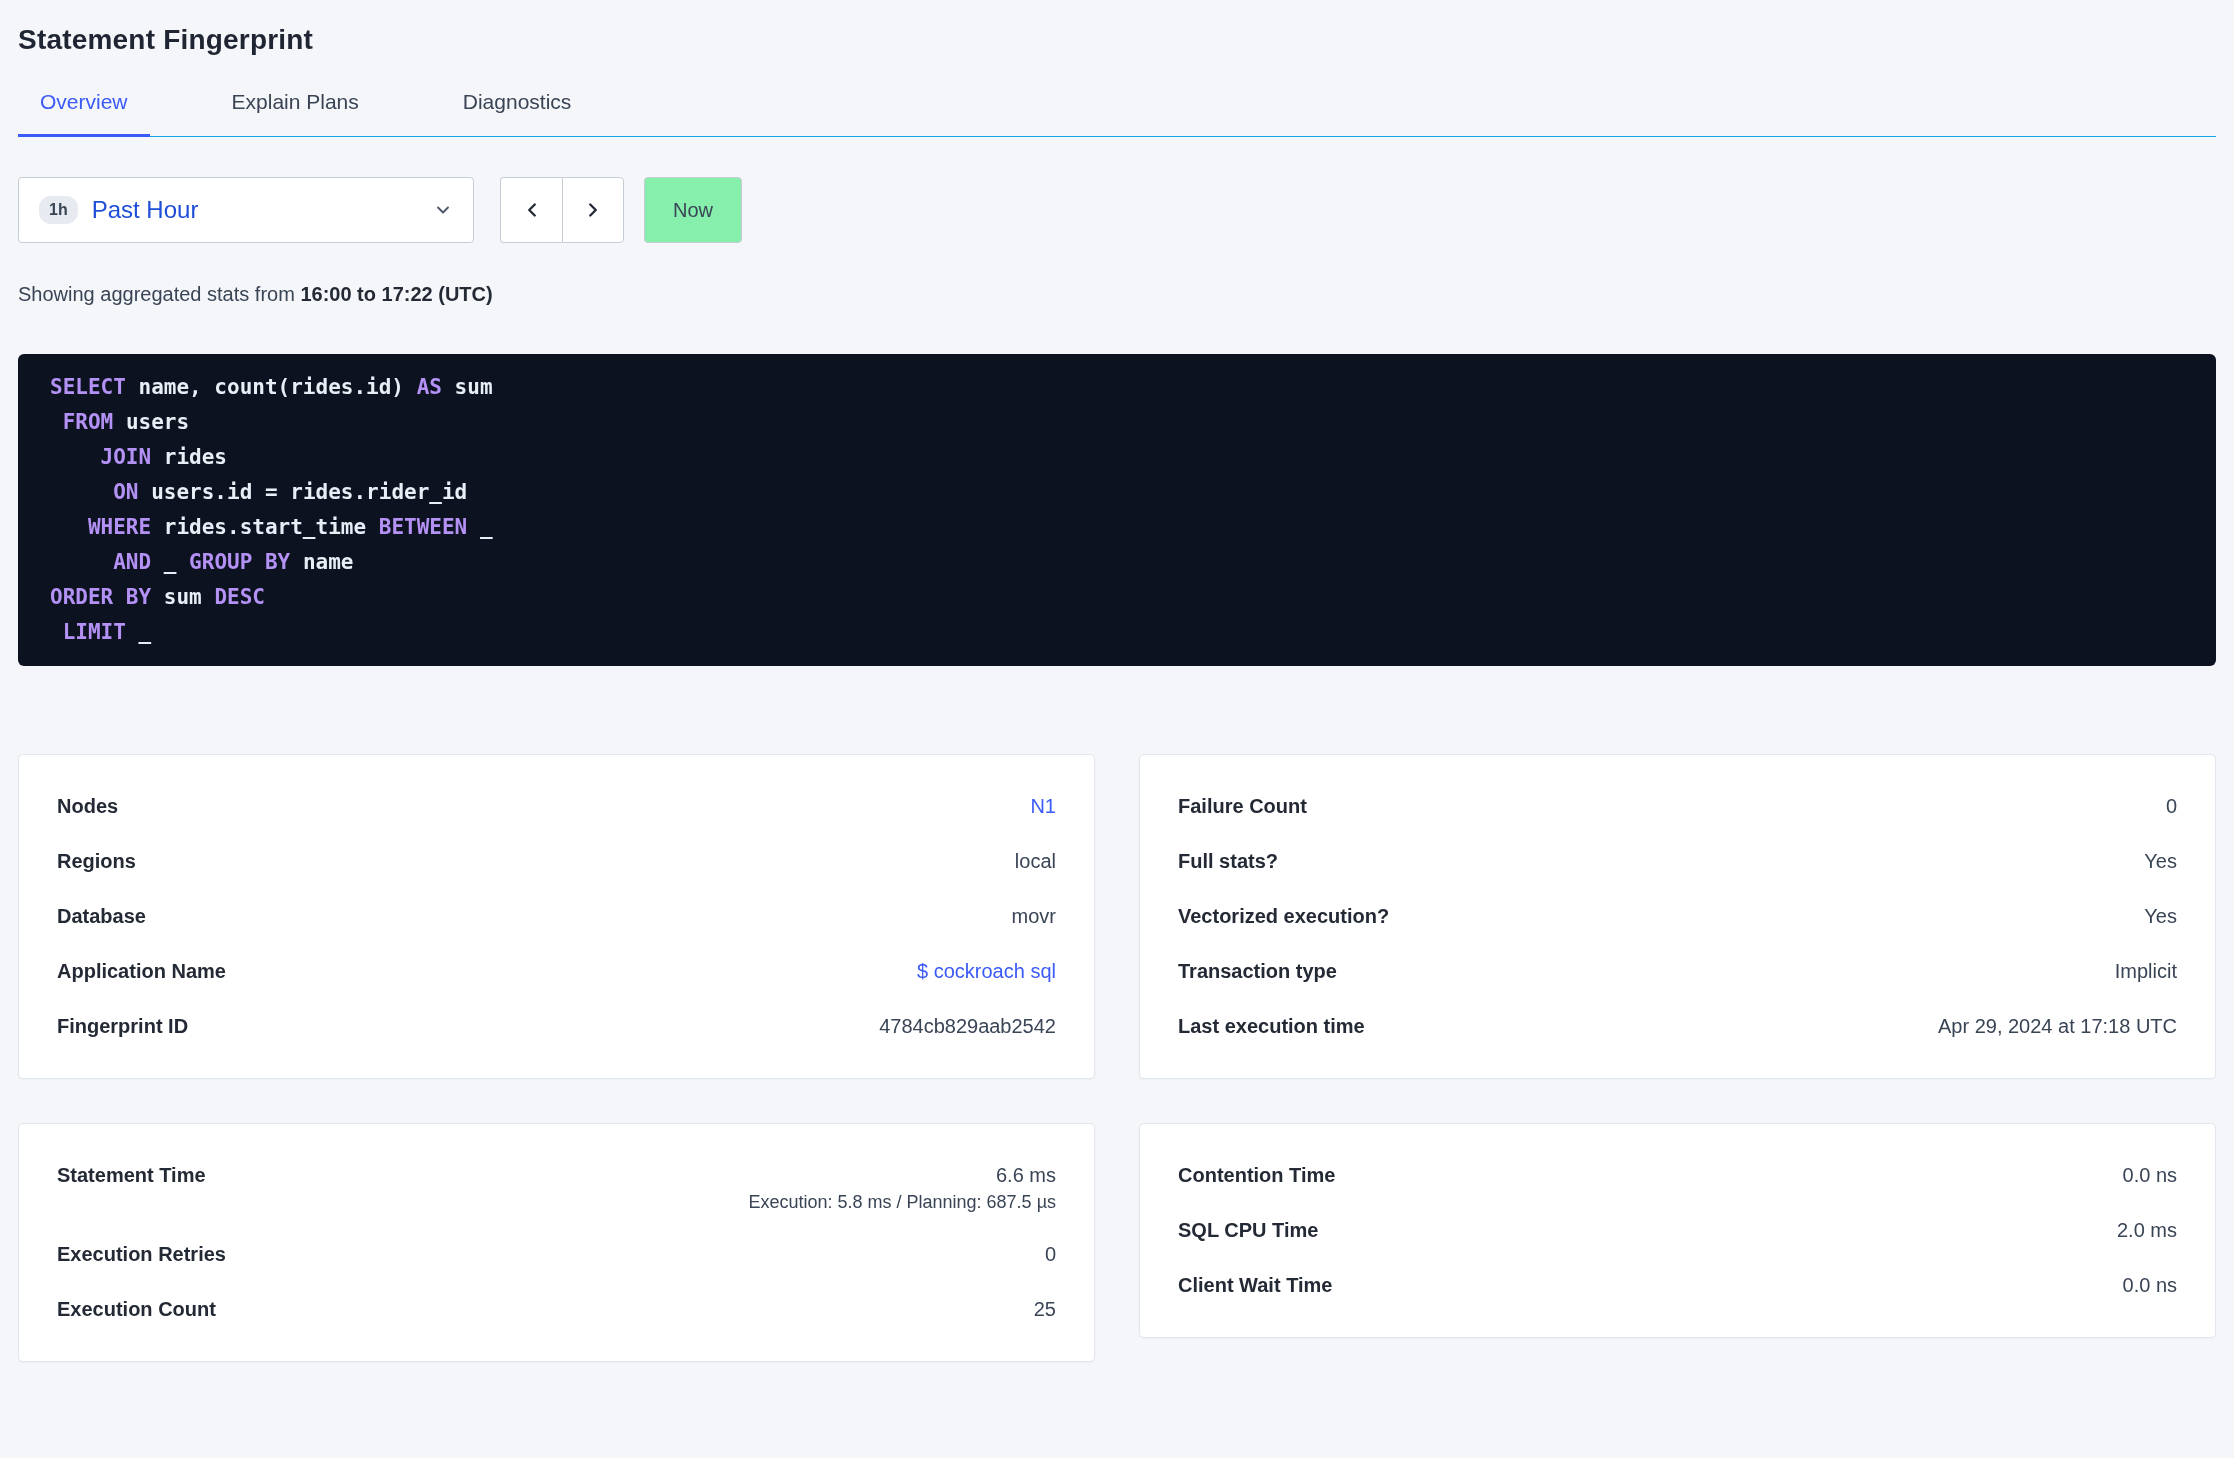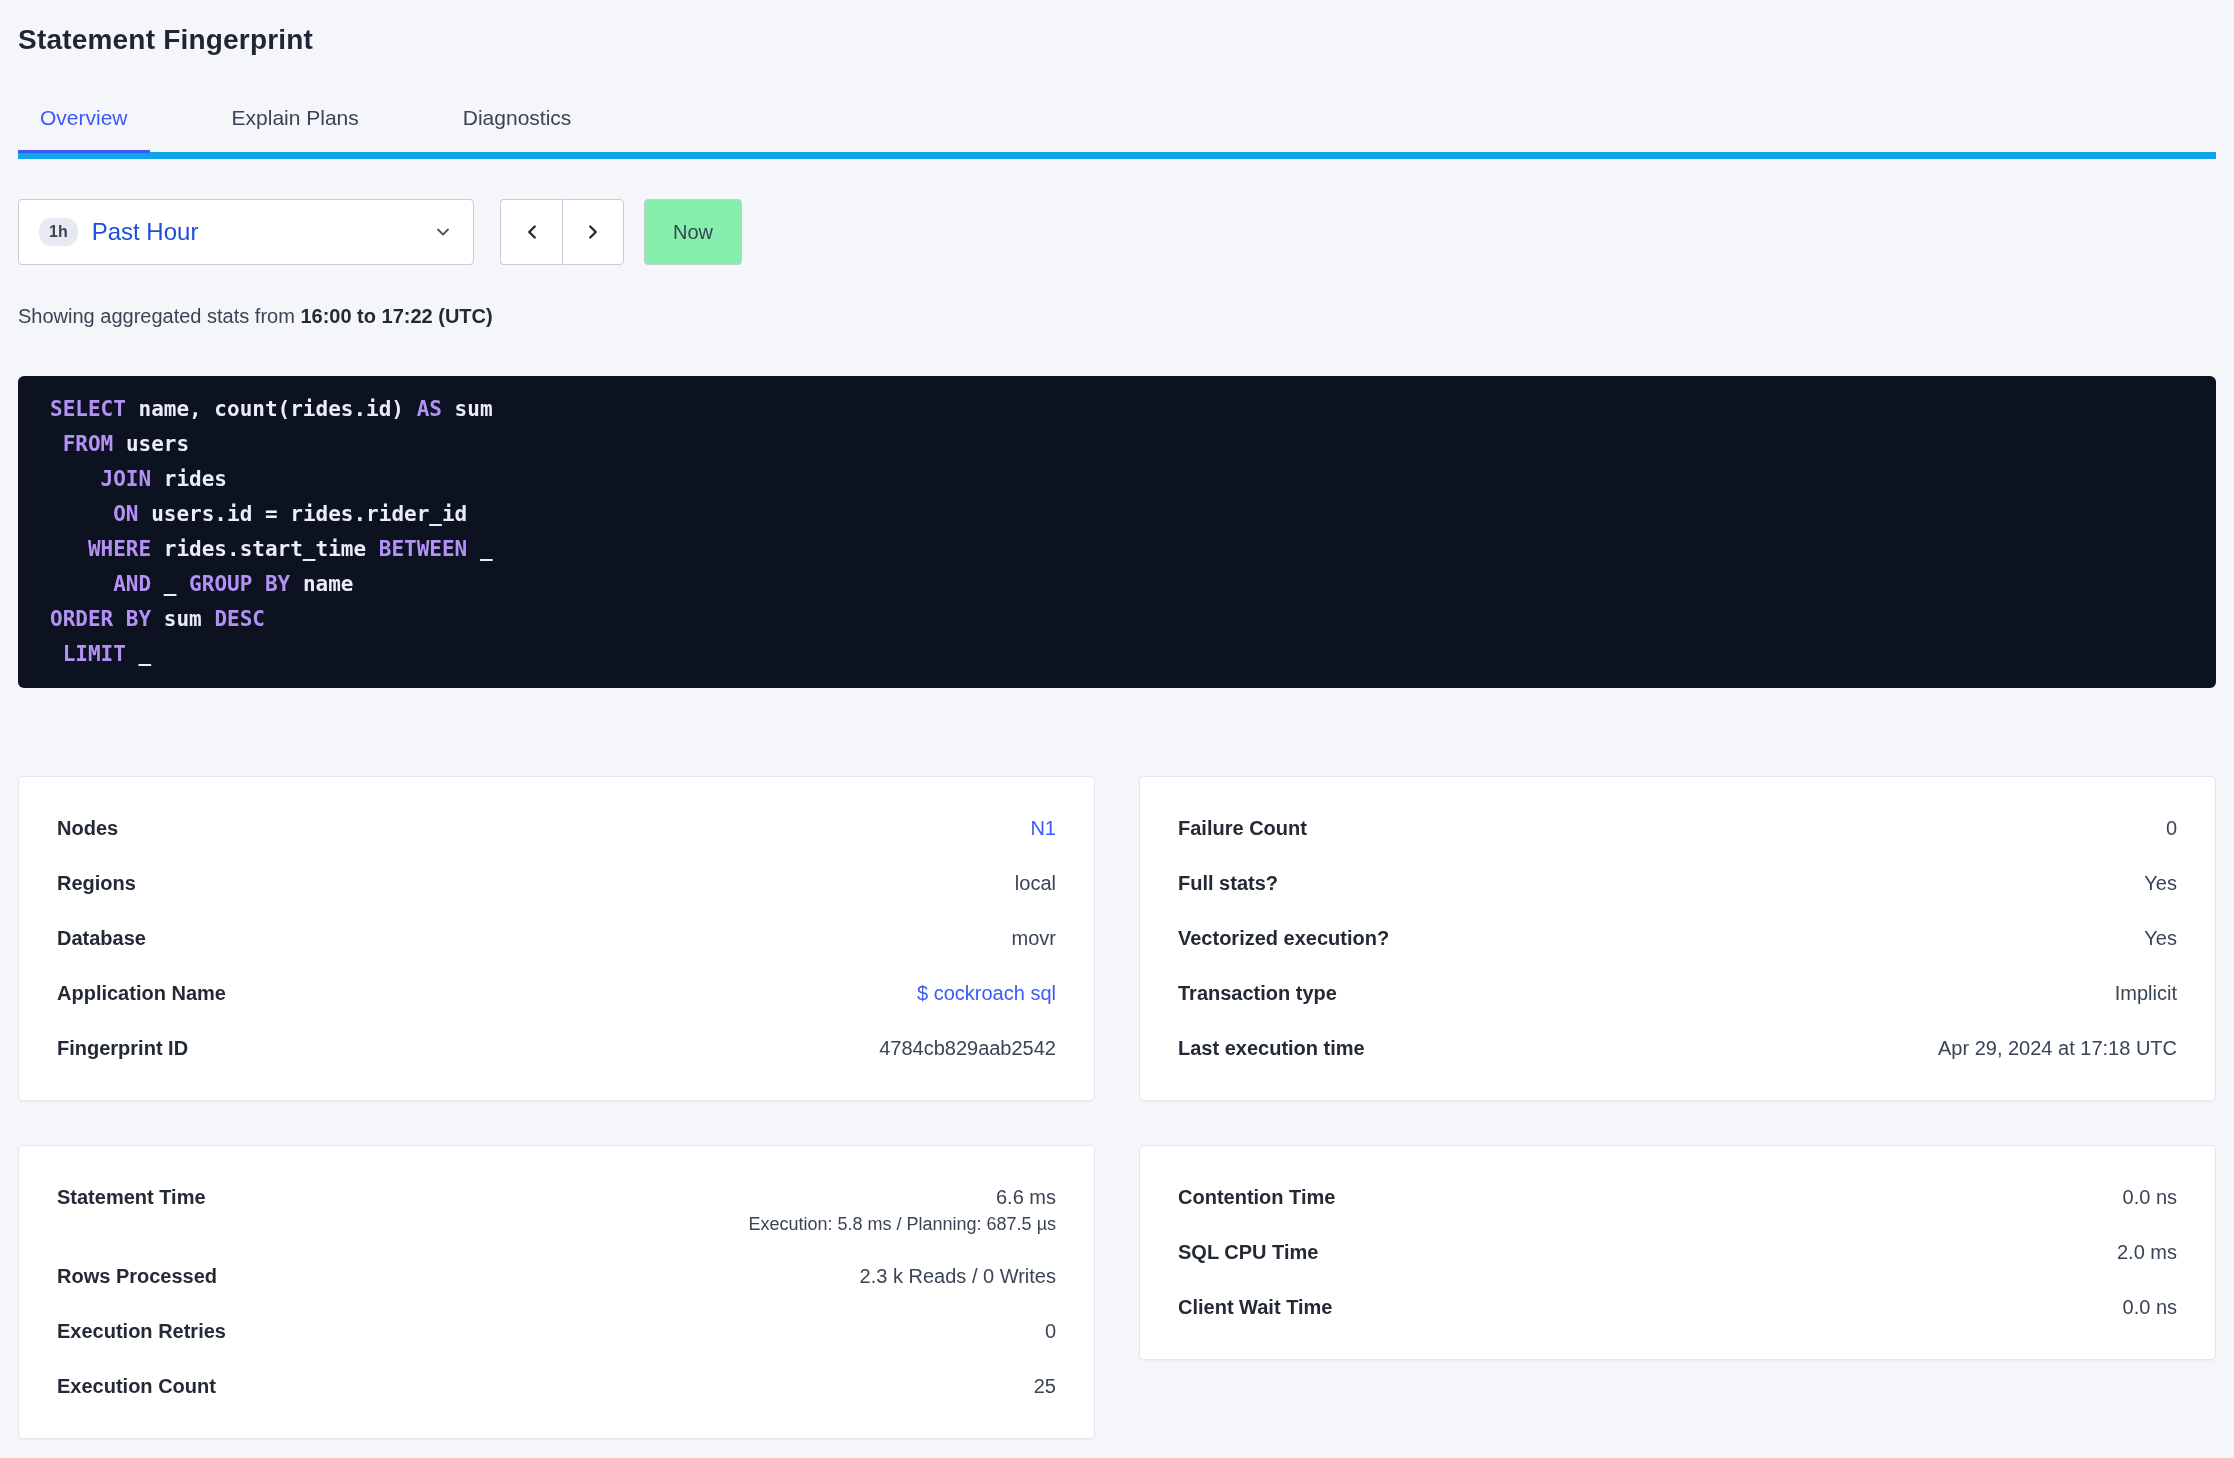--- a/index.html
+++ b/index.html
@@ -6,21 +6,21 @@
   html, body { background:#f4f6f9; }
   body {
     width:2234px; min-height:1458px;
     font-family:"Liberation Sans","DejaVu Sans",sans-serif;
     color:#394455;
   }
   .page { padding:24px 18px 0 18px; }
 
   .page-title { font-size:28px; font-weight:700; color:#1f2532; letter-spacing:.2px; }
 
-  .tabbar { display:flex; margin-top:50px; border-bottom:7px solid #0ea5e9; }
+  .tabbar { display:flex; margin-top:34px; border-bottom:1px solid #0ea5e9; }
   .tab {
     font-size:21px; color:#394455; padding:0 22px 20px 22px;
     margin-bottom:-1px; margin-right:60px;
     border-bottom:3px solid transparent; cursor:pointer; white-space:nowrap;
   }
   .tab.active { color:var(--accent,#3b5af7); border-bottom-color:var(--accent,#3b5af7); }
 
   .controls { display:flex; align-items:center; margin-top:40px; }
   .dropdown {
     width:456px; height:66px; background:#fff; border:1px solid #c6ccd6;
@@ -191,26 +191,20 @@
     <div class="card">
       <div>
           <div class="card-row">
             <span class="row-label">Statement Time</span>
             <span class="row-value-wrap">
               <span class="row-value">6.6 ms</span>
               <span class="row-sub">Execution: 5.8 ms / Planning: 687.5 µs</span>
             </span>
           </div>
           <div class="card-row">
-            <span class="row-label">Rows Processed</span>
-            <span class="row-value-wrap">
-              <span class="row-value">2.3 k Reads / 0 Writes</span>
-            </span>
-          </div>
-          <div class="card-row">
             <span class="row-label">Execution Retries</span>
             <span class="row-value-wrap">
               <span class="row-value">0</span>
             </span>
           </div>
           <div class="card-row">
             <span class="row-label">Execution Count</span>
             <span class="row-value-wrap">
               <span class="row-value">25</span>
             </span>

